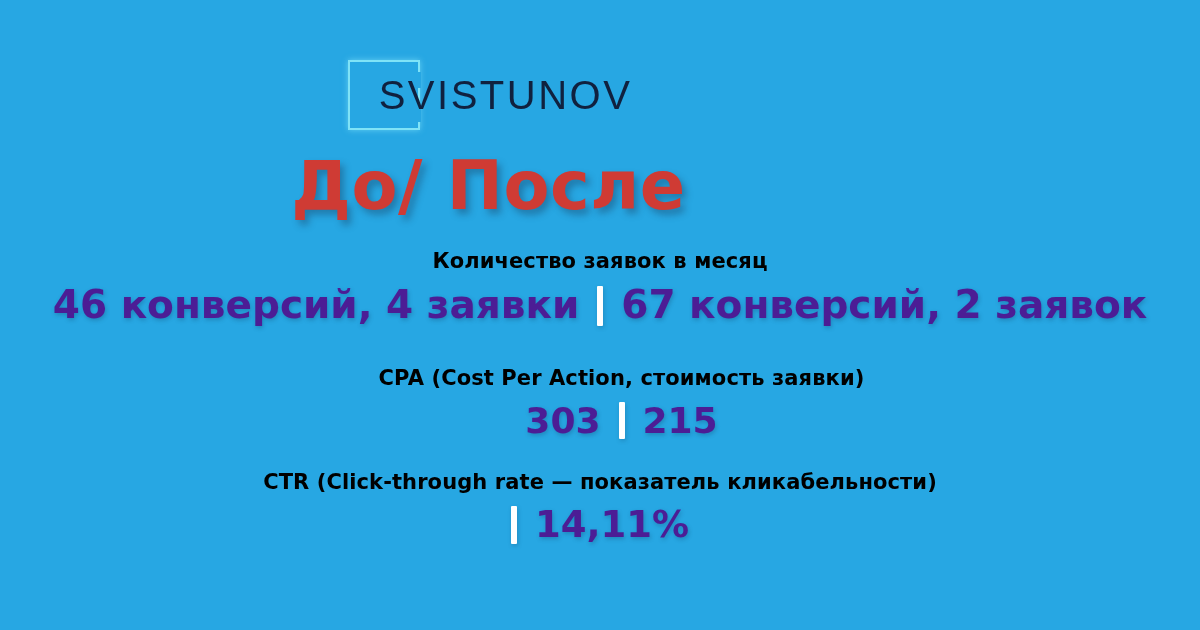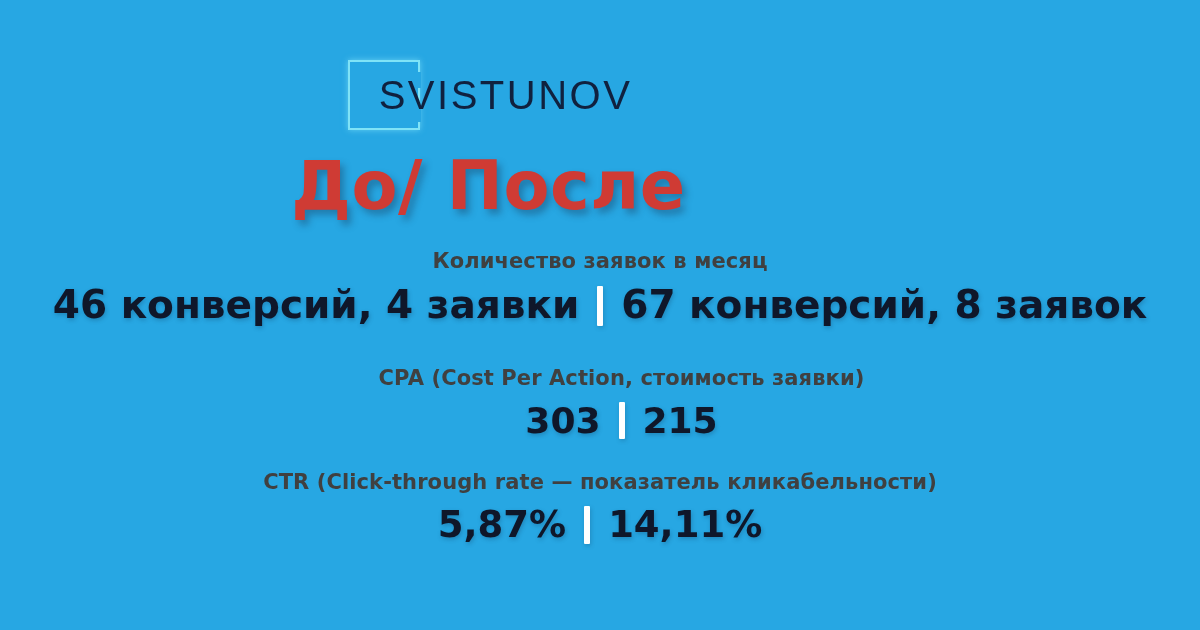--- a/index.html
+++ b/index.html
@@ -93,37 +93,37 @@
   .metric {
     position: absolute;
     left: 0;
     width: 1200px;
     text-align: center;
   }
   .metric-label {
     font-family: "DejaVu Sans", sans-serif;
     font-size: 21px;
     font-weight: bold;
-    color: #404040;
+    color: #000000;
     letter-spacing: 0.1px;
     white-space: nowrap;
     line-height: 1.2;
   }
   .metric-values {
     margin-top: 9px;
     display: flex;
     align-items: center;
     justify-content: center;
     gap: 18px;
     white-space: nowrap;
   }
   .metric-value {
     font-family: "DejaVu Sans", sans-serif;
     font-weight: bold;
-    color: #0f172a;
+    color: #4c1d95;
     text-shadow: 1px 2px 4px rgba(15,60,95,0.30);
     line-height: 1.15;
   }
   .sep {
     display: inline-block;
     width: 6px;
     border-radius: 1px;
     background: #ffffff;
     box-shadow: 1px 2px 4px rgba(15,60,95,0.25);
   }
@@ -155,35 +155,34 @@
     </div>
   </div>
 
   <div class="headline">До/ После</div>
 
   <div class="metric m1">
     <div class="metric-label">Количество заявок в месяц</div>
     <div class="metric-values">
       <span class="metric-value">46 конверсий, 4 заявки</span>
       <span class="sep"></span>
-      <span class="metric-value">67 конверсий, 8 заявок</span>
+      <span class="metric-value">67 конверсий, 2 заявок</span>
     </div>
   </div>
 
   <div class="metric m2">
     <div class="metric-label">CPA (Cost Per Action, стоимость заявки)</div>
     <div class="metric-values">
       <span class="metric-value">303</span>
       <span class="sep"></span>
       <span class="metric-value">215</span>
     </div>
   </div>
 
   <div class="metric m3">
     <div class="metric-label">CTR (Click-through rate — показатель кликабельности)</div>
     <div class="metric-values">
-      <span class="metric-value">5,87%</span>
       <span class="sep"></span>
       <span class="metric-value">14,11%</span>
     </div>
   </div>
 
 </div>
 
 </body></html>

